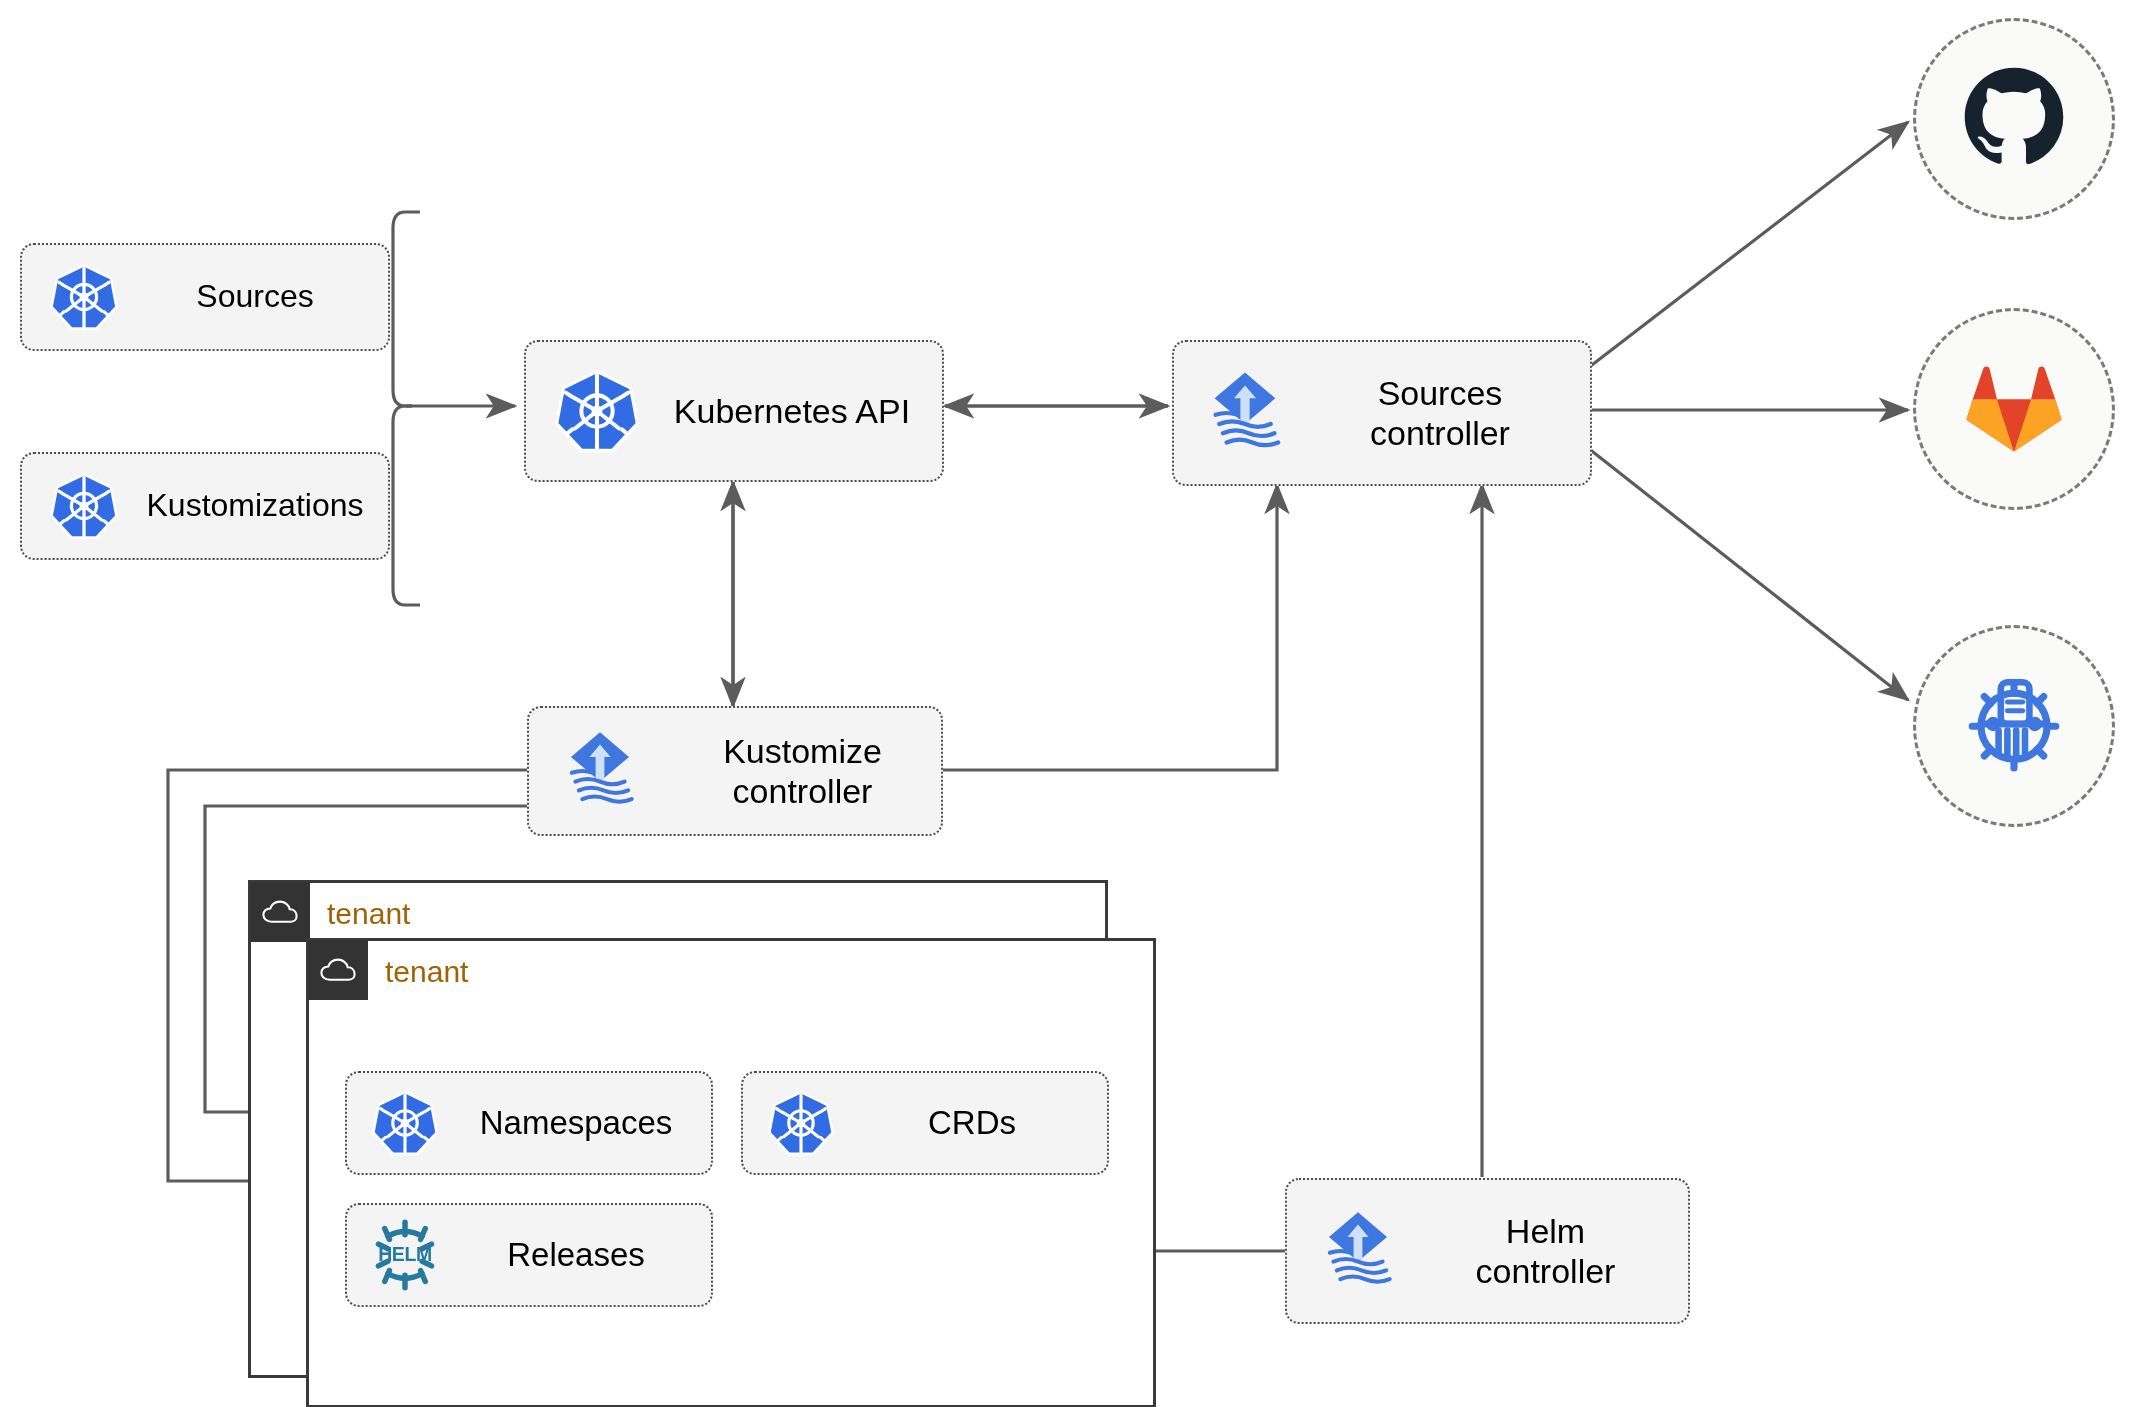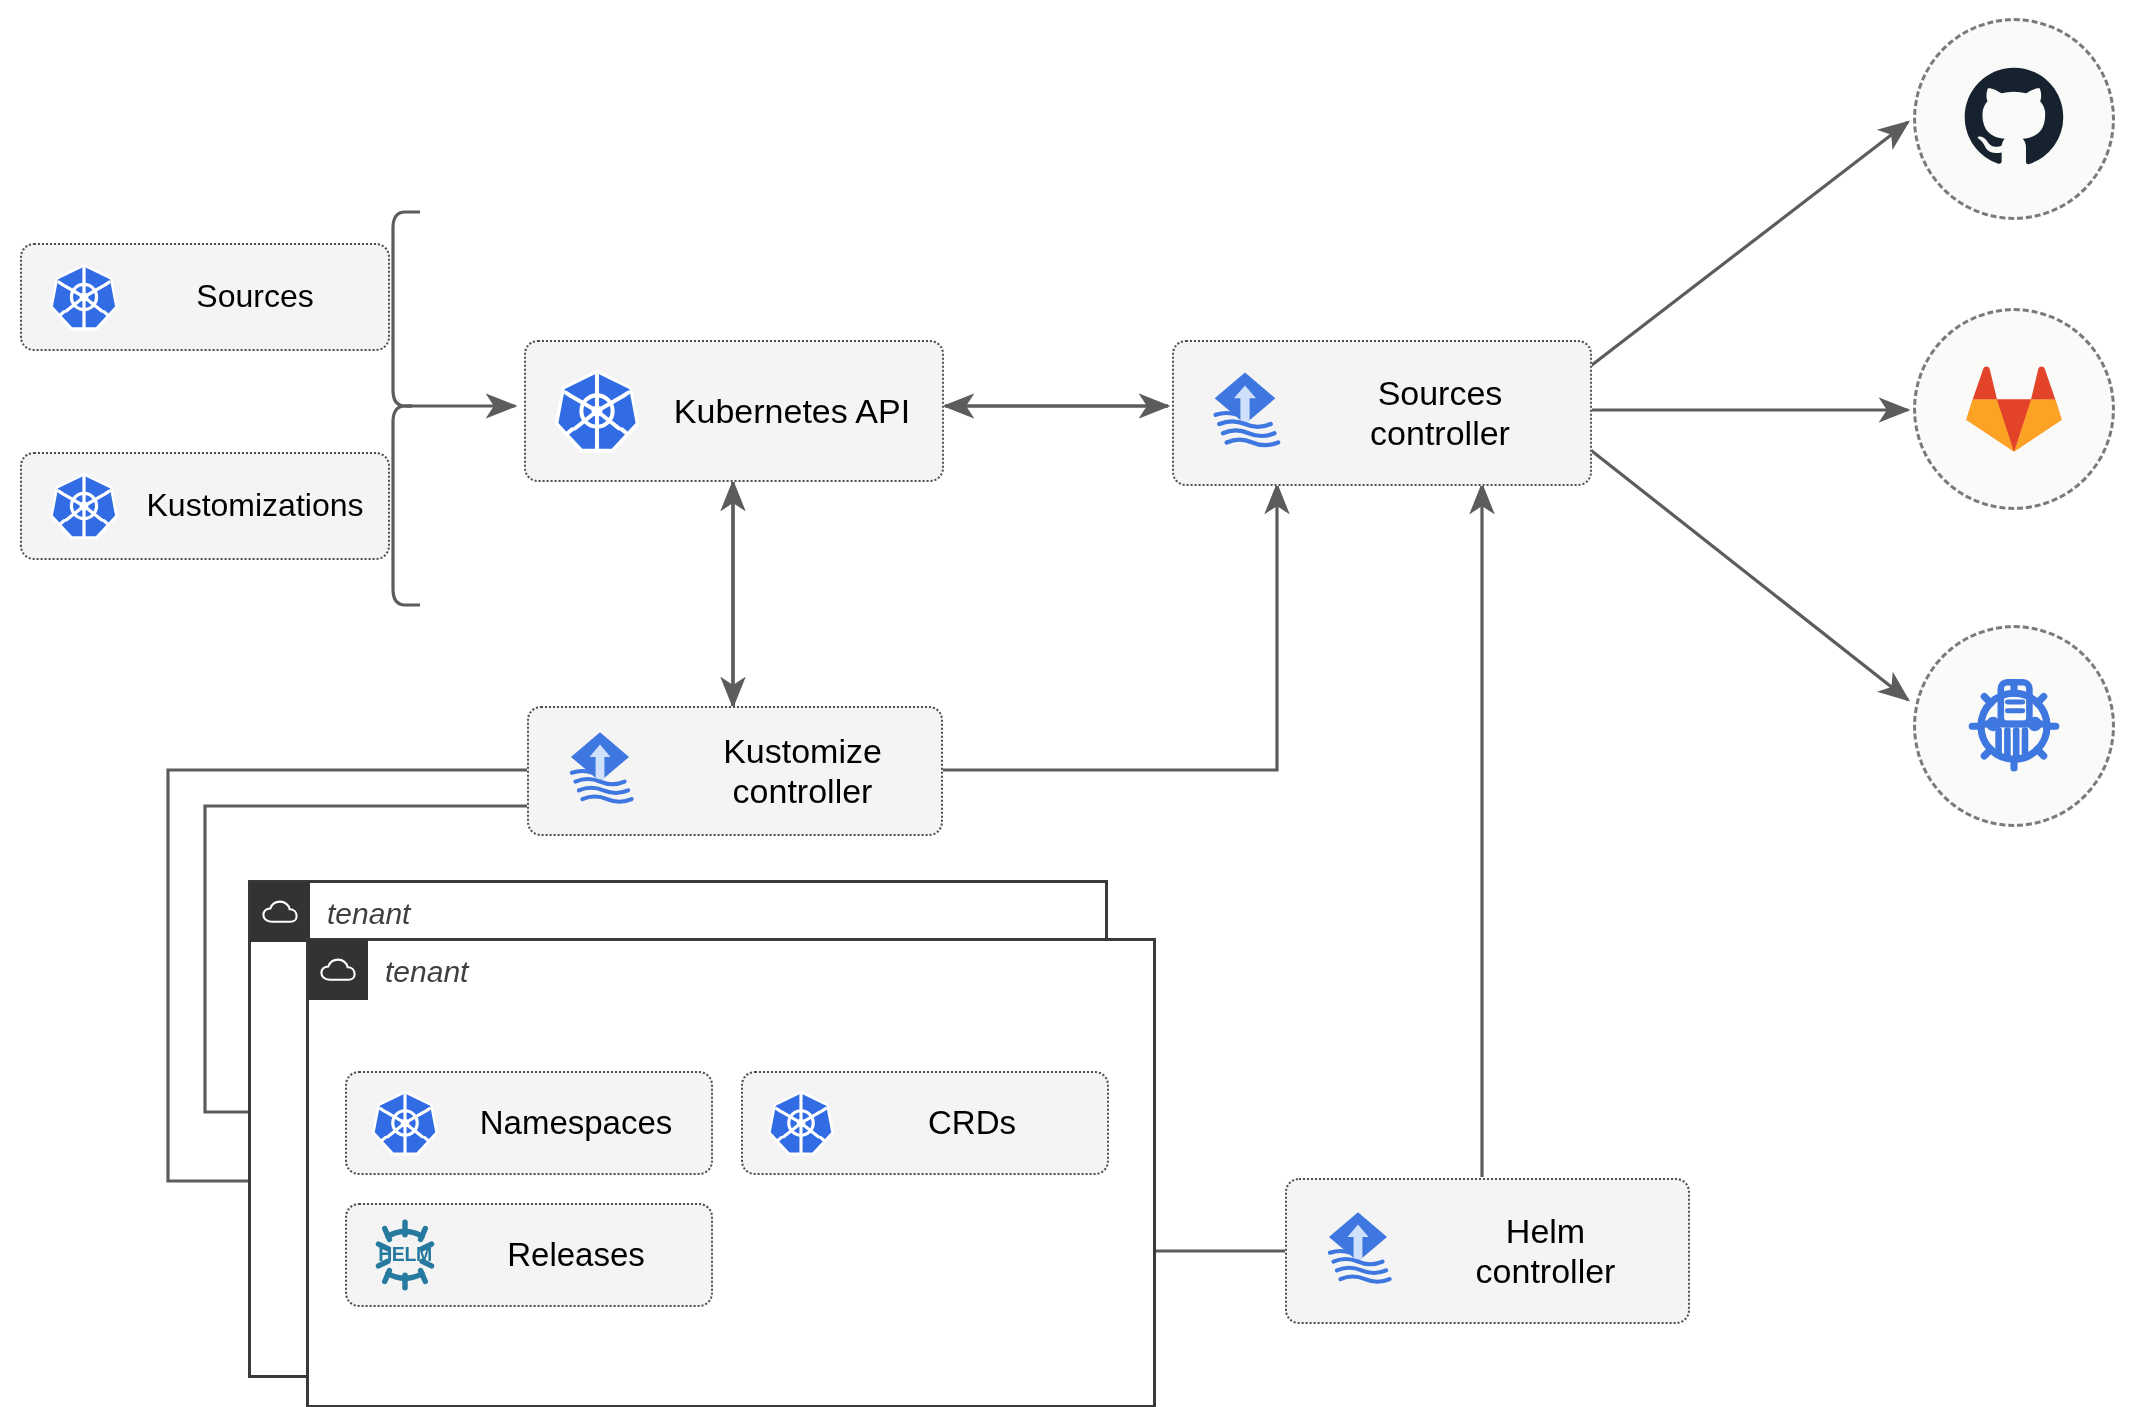--- a/index.html
+++ b/index.html
@@ -93,22 +93,21 @@
     background: #333333;
     display: flex;
     align-items: center;
     justify-content: center;
   }
   .tenant .ttl {
     position: absolute;
     left: 76px;
     top: 14px;
     font-size: 30px;
-    color: #404040;
-    font-style: italic;
+    color: #a16207;
   }
   .tenant-inner-grid {
     position: absolute;
     display: grid;
     grid-template-columns: repeat(2, 368px);
     grid-template-rows: repeat(2, 104px);
     column-gap: 32px;
     row-gap: 30px;
     gap: 28px;
   }

